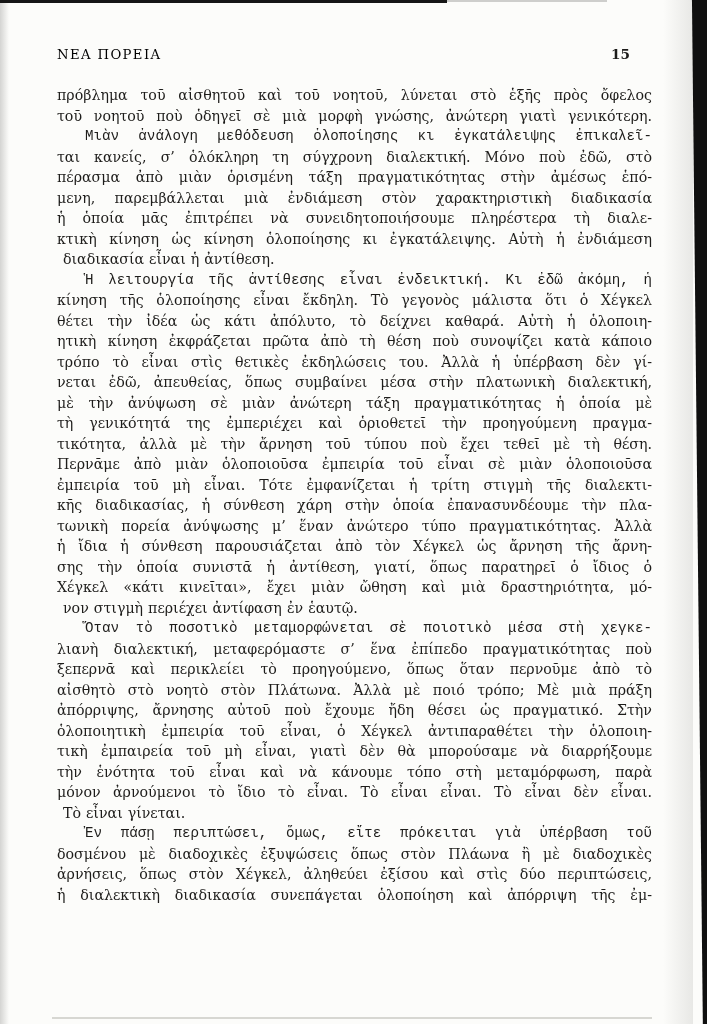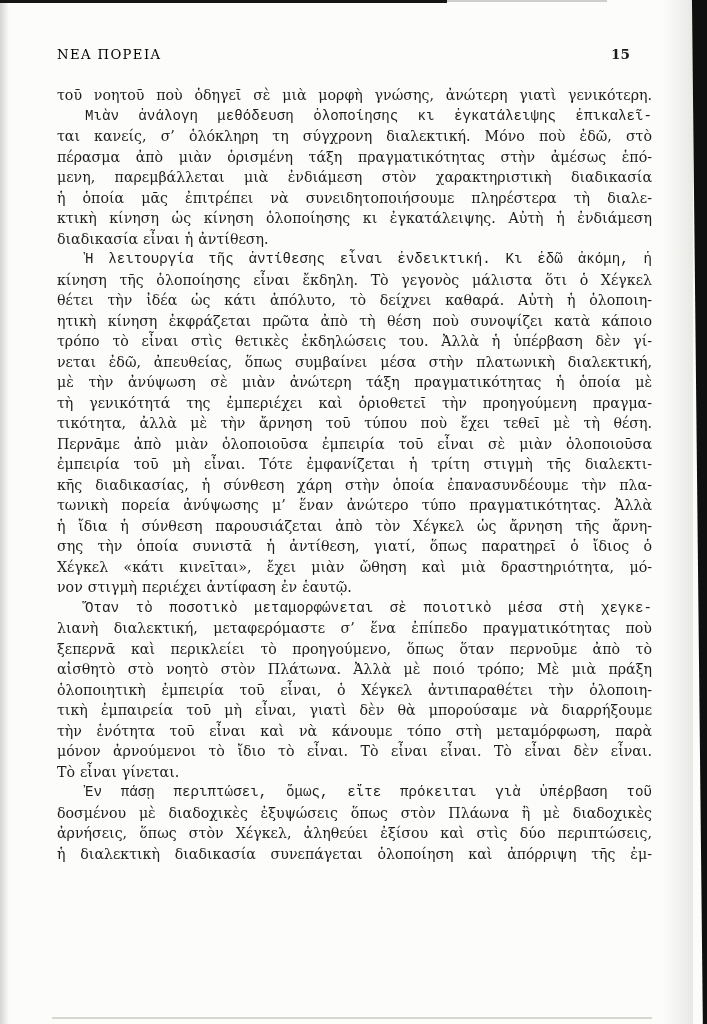--- a/index.html
+++ b/index.html
@@ -86,40 +86,41 @@
     font-size: 14.2px;
     line-height: 20.5px;
     height: 20.5px;
     overflow: hidden;
     text-align: justify;
     text-align-last: justify;
     word-spacing: 0.5px;
     white-space: normal;
   }
   .line.indent { padding-left: 28px; font-family: Liberation Mono, monospace; }
-  .line.para-end { text-align-last: left; }
+  .line.para-end { text-align-last: left; margin-left: 6px; }
 </style>
 </head>
 <body>
 
 <div id="scan-page">
 
   <div class="left-edge-shade"></div>
   <div class="right-edge-shade"></div>
   <div class="top-edge-line"></div>
   <div class="top-edge-line-faint"></div>
   <div class="right-scan-border"></div>
   <div class="bottom-edge-line"></div>
 
   <div class="running-head">
     <span class="head-title">ΝΕΑ ΠΟΡΕΙΑ</span>
     <span class="head-pagenum">15</span>
   </div>
 
   <div class="text-block">
+      <div class="line">πρόβλημα τοῦ αἰσθητοῦ καὶ τοῦ νοητοῦ, λύνεται στὸ ἑξῆς πρὸς ὄφελος</div>
       <div class="line">τοῦ νοητοῦ ποὺ ὁδηγεῖ σὲ μιὰ μορφὴ γνώσης, ἀνώτερη γιατὶ γενικότερη.</div>
       <div class="line indent">Μιὰν ἀνάλογη μεθόδευση ὁλοποίησης κι ἐγκατάλειψης ἐπικαλεῖ-</div>
       <div class="line">ται κανείς, σ’ ὁλόκληρη τη σύγχρονη διαλεκτική. Μόνο ποὺ ἐδῶ, στὸ</div>
       <div class="line">πέρασμα ἀπὸ μιὰν ὁρισμένη τάξη πραγματικότητας στὴν ἀμέσως ἑπό-</div>
       <div class="line">μενη, παρεμβάλλεται μιὰ ἐνδιάμεση στὸν χαρακτηριστικὴ διαδικασία</div>
       <div class="line">ἡ ὁποία μᾶς ἐπιτρέπει νὰ συνειδητοποιήσουμε πληρέστερα τὴ διαλε-</div>
       <div class="line">κτικὴ κίνηση ὡς κίνηση ὁλοποίησης κι ἐγκατάλειψης. Αὐτὴ ἡ ἐνδιάμεση</div>
       <div class="line para-end">διαδικασία εἶναι ἡ ἀντίθεση.</div>
       <div class="line indent">Ἡ λειτουργία τῆς ἀντίθεσης εἶναι ἐνδεικτική. Κι ἐδῶ ἀκόμη, ἡ</div>
       <div class="line">κίνηση τῆς ὁλοποίησης εἶναι ἔκδηλη. Τὸ γεγονὸς μάλιστα ὅτι ὁ Χέγκελ</div>
@@ -135,20 +136,21 @@
       <div class="line">κῆς διαδικασίας, ἡ σύνθεση χάρη στὴν ὁποία ἐπανασυνδέουμε τὴν πλα-</div>
       <div class="line">τωνικὴ πορεία ἀνύψωσης μ’ ἕναν ἀνώτερο τύπο πραγματικότητας. Ἀλλὰ</div>
       <div class="line">ἡ ἴδια ἡ σύνθεση παρουσιάζεται ἀπὸ τὸν Χέγκελ ὡς ἄρνηση τῆς ἄρνη-</div>
       <div class="line">σης τὴν ὁποία συνιστᾶ ἡ ἀντίθεση, γιατί, ὅπως παρατηρεῖ ὁ ἴδιος ὁ</div>
       <div class="line">Χέγκελ «κάτι κινεῖται», ἔχει μιὰν ὤθηση καὶ μιὰ δραστηριότητα, μό-</div>
       <div class="line para-end">νον στιγμὴ περιέχει ἀντίφαση ἐν ἑαυτῷ.</div>
       <div class="line indent">Ὅταν τὸ ποσοτικὸ μεταμορφώνεται σὲ ποιοτικὸ μέσα στὴ χεγκε-</div>
       <div class="line">λιανὴ διαλεκτική, μεταφερόμαστε σ’ ἕνα ἐπίπεδο πραγματικότητας ποὺ</div>
       <div class="line">ξεπερνᾶ καὶ περικλείει τὸ προηγούμενο, ὅπως ὅταν περνοῦμε ἀπὸ τὸ</div>
       <div class="line">αἰσθητὸ στὸ νοητὸ στὸν Πλάτωνα. Ἀλλὰ μὲ ποιό τρόπο; Μὲ μιὰ πράξη</div>
+      <div class="line">ἀπόρριψης, ἄρνησης αὐτοῦ ποὺ ἔχουμε ἤδη θέσει ὡς πραγματικό. Στὴν</div>
       <div class="line">ὁλοποιητικὴ ἐμπειρία τοῦ εἶναι, ὁ Χέγκελ ἀντιπαραθέτει τὴν ὁλοποιη-</div>
       <div class="line">τικὴ ἐμπαιρεία τοῦ μὴ εἶναι, γιατὶ δὲν θὰ μπορούσαμε νὰ διαρρήξουμε</div>
       <div class="line">τὴν ἑνότητα τοῦ εἶναι καὶ νὰ κάνουμε τόπο στὴ μεταμόρφωση, παρὰ</div>
       <div class="line">μόνον ἀρνούμενοι τὸ ἴδιο τὸ εἶναι. Τὸ εἶναι εἶναι. Τὸ εἶναι δὲν εἶναι.</div>
       <div class="line para-end">Τὸ εἶναι γίνεται.</div>
       <div class="line indent">Ἐν πάσῃ περιπτώσει, ὅμως, εἴτε πρόκειται γιὰ ὑπέρβαση τοῦ</div>
       <div class="line">δοσμένου μὲ διαδοχικὲς ἐξυψώσεις ὅπως στὸν Πλάωνα ἢ μὲ διαδοχικὲς</div>
       <div class="line">ἀρνήσεις, ὅπως στὸν Χέγκελ, ἀληθεύει ἐξίσου καὶ στὶς δύο περιπτώσεις,</div>
       <div class="line">ἡ διαλεκτικὴ διαδικασία συνεπάγεται ὁλοποίηση καὶ ἀπόρριψη τῆς ἐμ-</div>
     </div>

